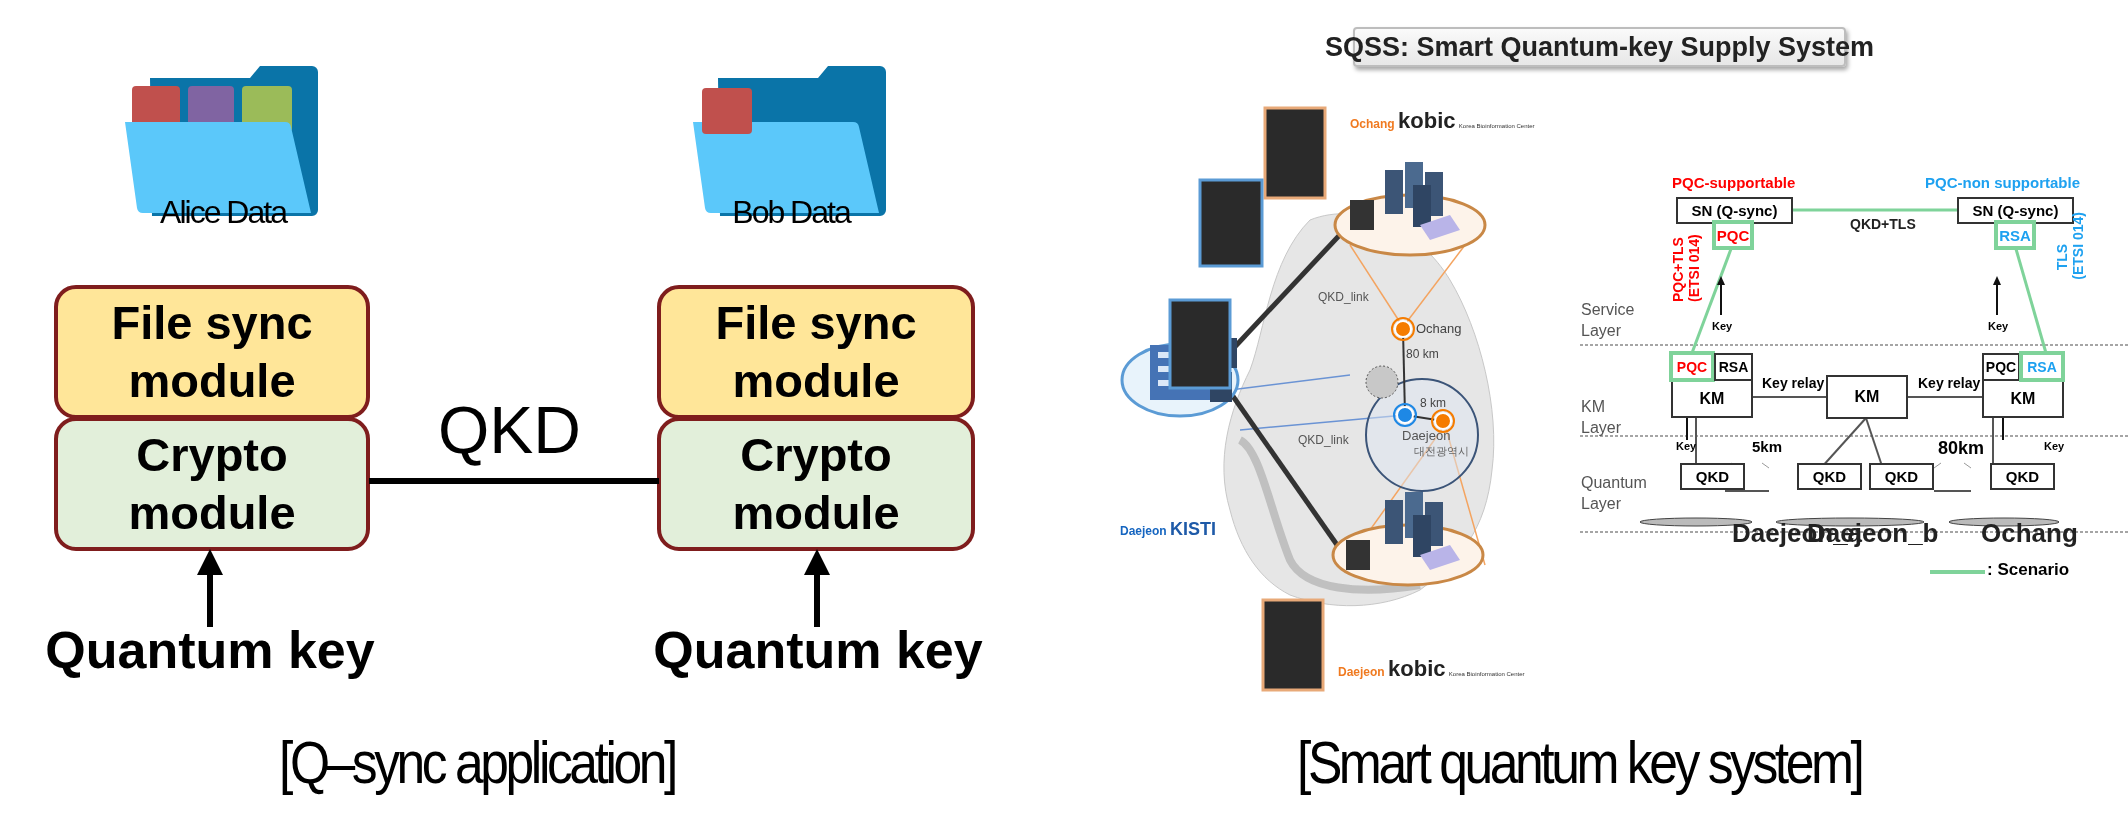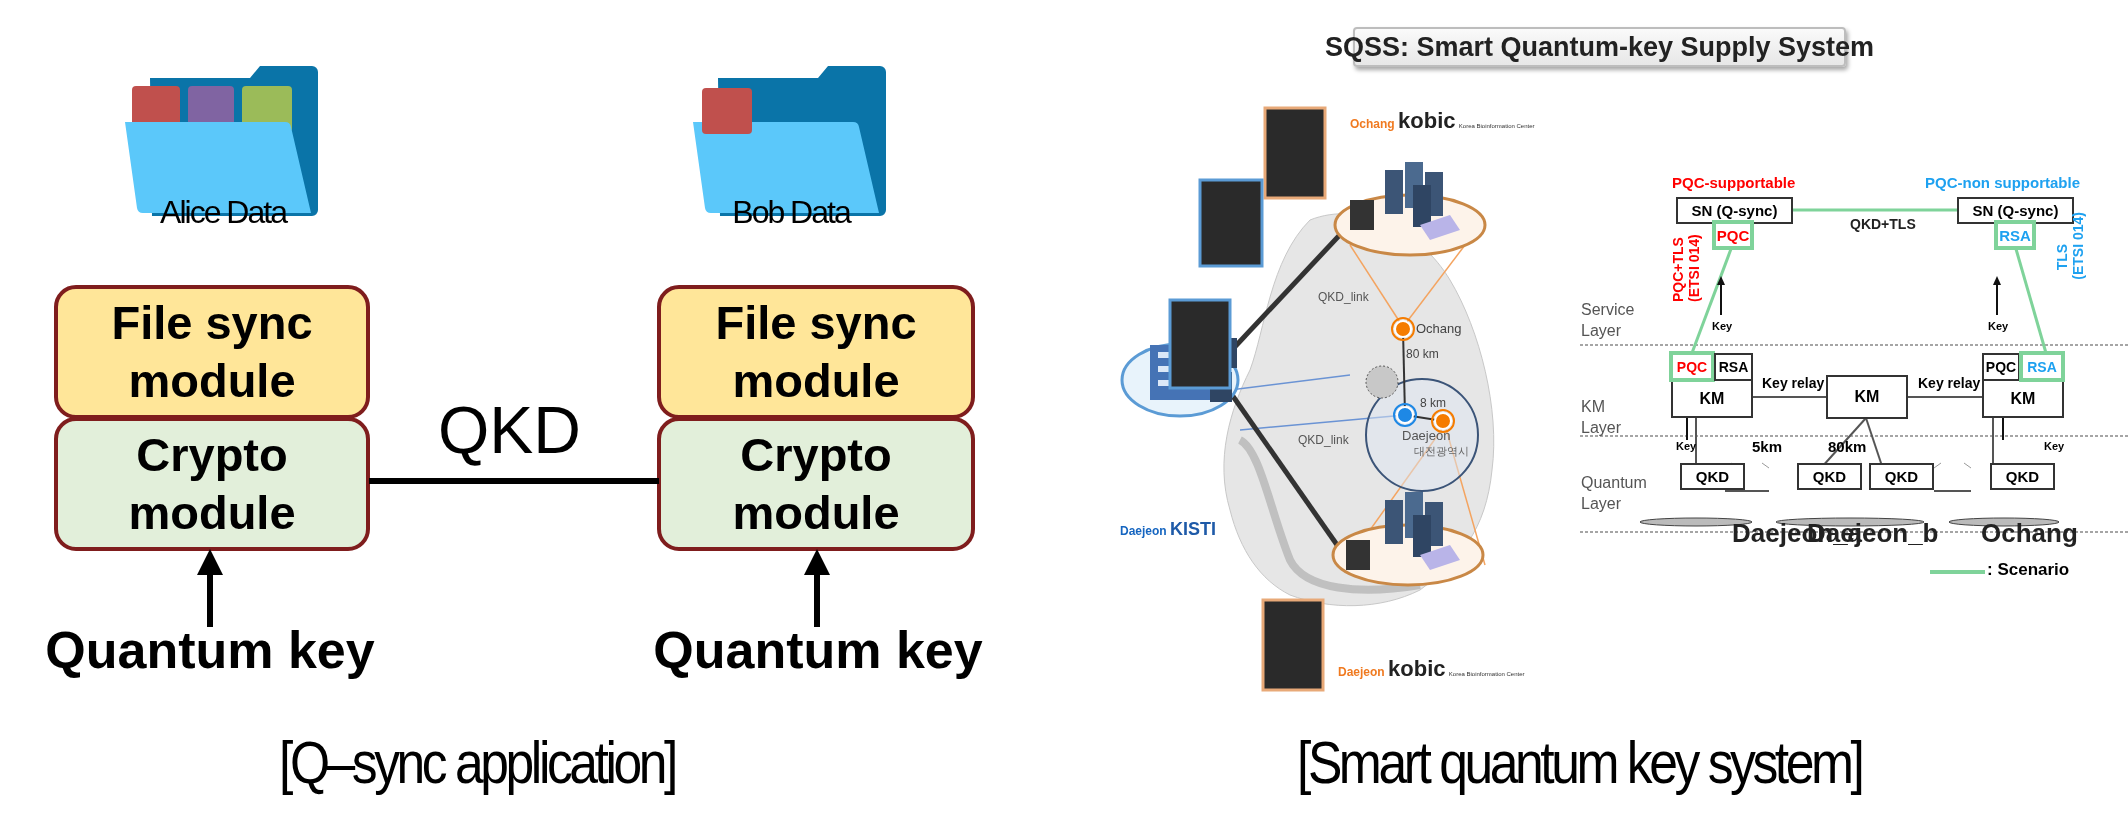--- a/index.html
+++ b/index.html
@@ -257,21 +257,21 @@
 
   <div class="abs dia-text" style="left:1762px;top:375px;font-size:14px;font-weight:bold;">Key relay</div>
   <div class="abs dia-text" style="left:1918px;top:375px;font-size:14px;font-weight:bold;">Key relay</div>
 
   <div class="box" style="left:1680px;top:463px;width:65px;height:27px;font-size:15px;">QKD</div>
   <div class="box" style="left:1797px;top:463px;width:65px;height:27px;font-size:15px;">QKD</div>
   <div class="box" style="left:1869px;top:463px;width:65px;height:27px;font-size:15px;">QKD</div>
   <div class="box" style="left:1990px;top:463px;width:65px;height:27px;font-size:15px;">QKD</div>
 
   <div class="abs dia-text" style="left:1752px;top:438px;font-size:15px;font-weight:bold;">5km</div>
-  <div class="abs dia-text" style="left:1828px;top:438px;font-size:15px;font-weight:bold;">80km</div>
+  <div class="abs dia-text" style="left:1938px;top:438px;font-size:18px;font-weight:bold;">80km</div>
 
   <div class="abs dia-text site" style="left:1732px;top:518px;">Daejeon_a</div>
   <div class="abs dia-text site" style="left:1807px;top:518px;">Daejeon_b</div>
   <div class="abs dia-text site" style="left:1981px;top:518px;">Ochang</div>
 
   <div class="abs dia-text" style="left:1987px;top:560px;font-size:17px;font-weight:bold;">: Scenario</div>
 
   <div class="abs caption" style="left:1297px;top:728px;">[Smart quantum key system]</div>
 </div>
 

